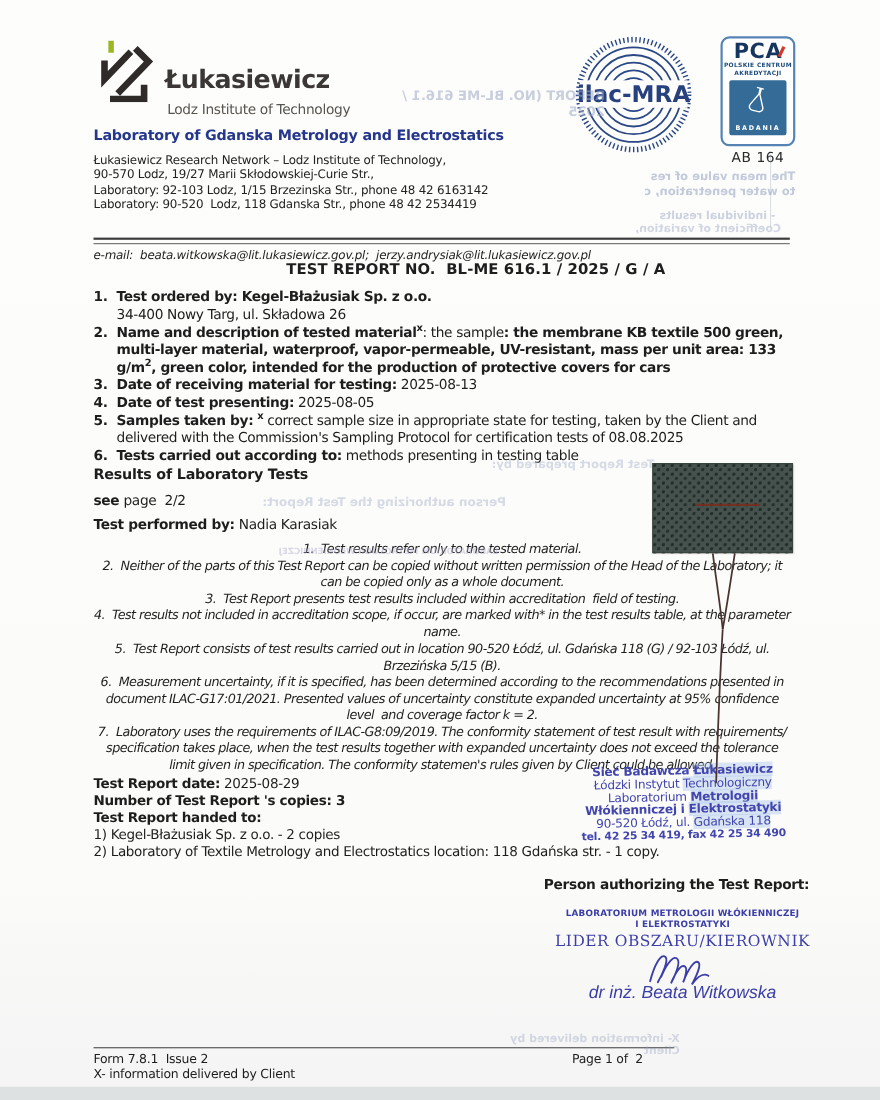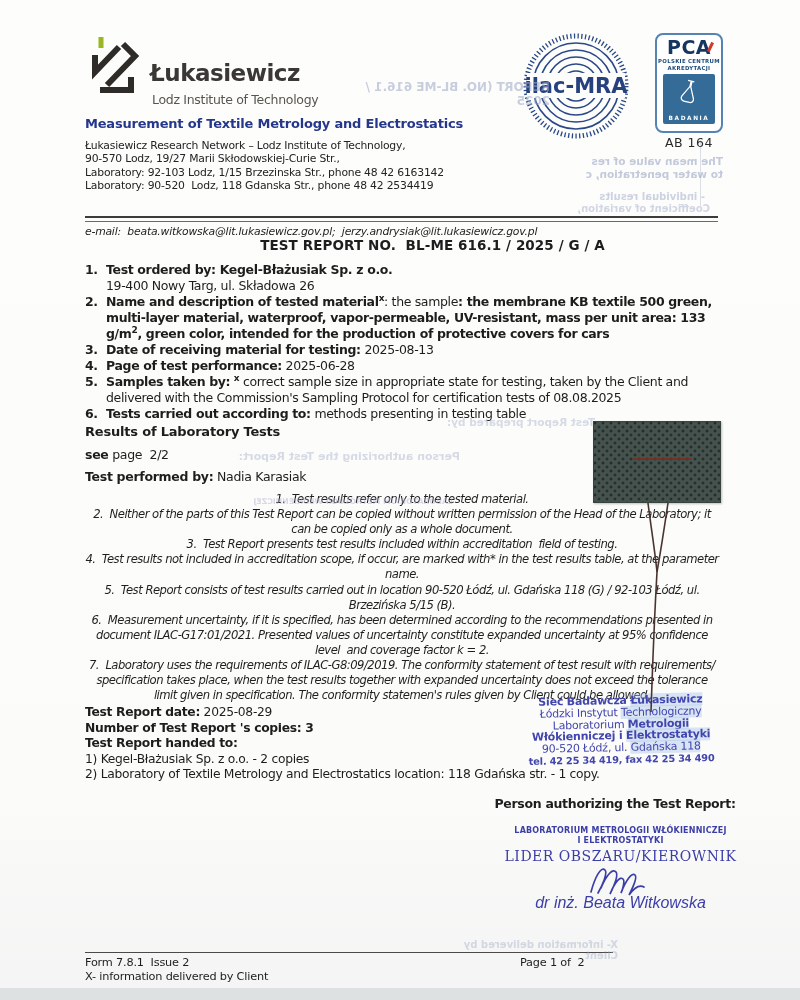--- a/index.html
+++ b/index.html
@@ -120,49 +120,49 @@
     <div class="pca-org" data-bind="accreditation.pca_line2">AKREDYTACJI</div>
     <div class="pca-box">
       <svg width="22" height="28" viewBox="0 0 24 28" style="transform:rotate(14deg);">
         <path d="M8,2 h7 M11.5,2 v6 L5.5,20 a3.6,3.6 0 0 0 3.3,5 h6.4 a3.6,3.6 0 0 0 3.3,-5 L12.5,8 V2" stroke="#fff" stroke-width="1.4" fill="none"></path>
       </svg>
       <div class="pca-badania" data-bind="accreditation.pca_badge">BADANIA</div>
     </div>
   </div>
   <div class="abs ab164" data-bind="accreditation.pca_number">AB 164</div>
 
-  <div class="abs lab-name" data-bind="lab.name">Measurement of Textile Metrology and Electrostatics</div>
+  <div class="abs lab-name" data-bind="lab.name">Laboratory of Gdanska Metrology and Electrostatics</div>
   <div class="abs addr">
     <div data-bind="lab.address1">Łukasiewicz Research Network – Lodz Institute of Technology,</div>
     <div data-bind="lab.address2">90-570 Lodz, 19/27 Marii Skłodowskiej-Curie Str.,</div>
     <div data-bind="lab.address3">Laboratory: 92-103 Lodz, 1/15 Brzezinska Str., phone 48 42 6163142</div>
     <div data-bind="lab.address4">Laboratory: 90-520  Lodz, 118 Gdanska Str., phone 48 42 2534419</div>
     <div class="em" data-bind="lab.email">e-mail:  beata.witkowska@lit.lukasiewicz.gov.pl;  jerzy.andrysiak@lit.lukasiewicz.gov.pl</div>
   </div>
   <div class="abs top-rule"></div>
 
   <div class="abs title" data-bind="title">TEST REPORT NO.  BL-ME 616.1 / 2025 / G / A</div>
 
   <div class="abs items">
     <div class="item">
       <span class="n" data-bind="items.i1.num">1.</span>
       <span class="body"><span class="b" data-bind="items.i1.bold">Test ordered by: Kegel-Błażusiak Sp. z o.o.</span><br>
-      <span data-bind="items.i1.line2">19-400 Nowy Targ, ul. Składowa 26</span></span>
+      <span data-bind="items.i1.line2">34-400 Nowy Targ, ul. Składowa 26</span></span>
     </div>
     <div class="item">
       <span class="n" data-bind="items.i2.num">2.</span>
       <span class="body"><span class="b" data-bind="items.i2.bold1">Name and description of tested material</span><sup data-bind="items.i2.sup1">x</sup><span data-bind="items.i2.reg1">: the sample</span><span class="b" data-bind="items.i2.bold2">: the membrane KB textile 500 green, multi-layer material, waterproof, vapor-permeable, UV-resistant, mass per unit area: 133 g/m</span><sup data-bind="items.i2.sup2">2</sup><span class="b" data-bind="items.i2.bold3">, green color, intended for the production of protective covers for cars</span></span>
     </div>
     <div class="item">
       <span class="n" data-bind="items.i3.num">3.</span>
       <span class="body"><span class="b" data-bind="items.i3.bold">Date of receiving material for testing:</span><span data-bind="items.i3.reg"> 2025-08-13</span></span>
     </div>
     <div class="item">
       <span class="n" data-bind="items.i4.num">4.</span>
-      <span class="body"><span class="b" data-bind="items.i4.bold">Page of test performance:</span><span data-bind="items.i4.reg"> 2025-06-28</span></span>
+      <span class="body"><span class="b" data-bind="items.i4.bold">Date of test presenting:</span><span data-bind="items.i4.reg"> 2025-08-05</span></span>
     </div>
     <div class="item">
       <span class="n" data-bind="items.i5.num">5.</span>
       <span class="body"><span class="b" data-bind="items.i5.bold">Samples taken by:</span> <sup data-bind="items.i5.sup">x</sup><span data-bind="items.i5.reg"> correct sample size in appropriate state for testing, taken by the Client and delivered with the Commission's Sampling Protocol for certification tests of 08.08.2025</span></span>
     </div>
     <div class="item">
       <span class="n" data-bind="items.i6.num">6.</span>
       <span class="body"><span class="b" data-bind="items.i6.bold">Tests carried out according to:</span><span data-bind="items.i6.reg"> methods presenting in testing table</span></span>
     </div>
   </div>

